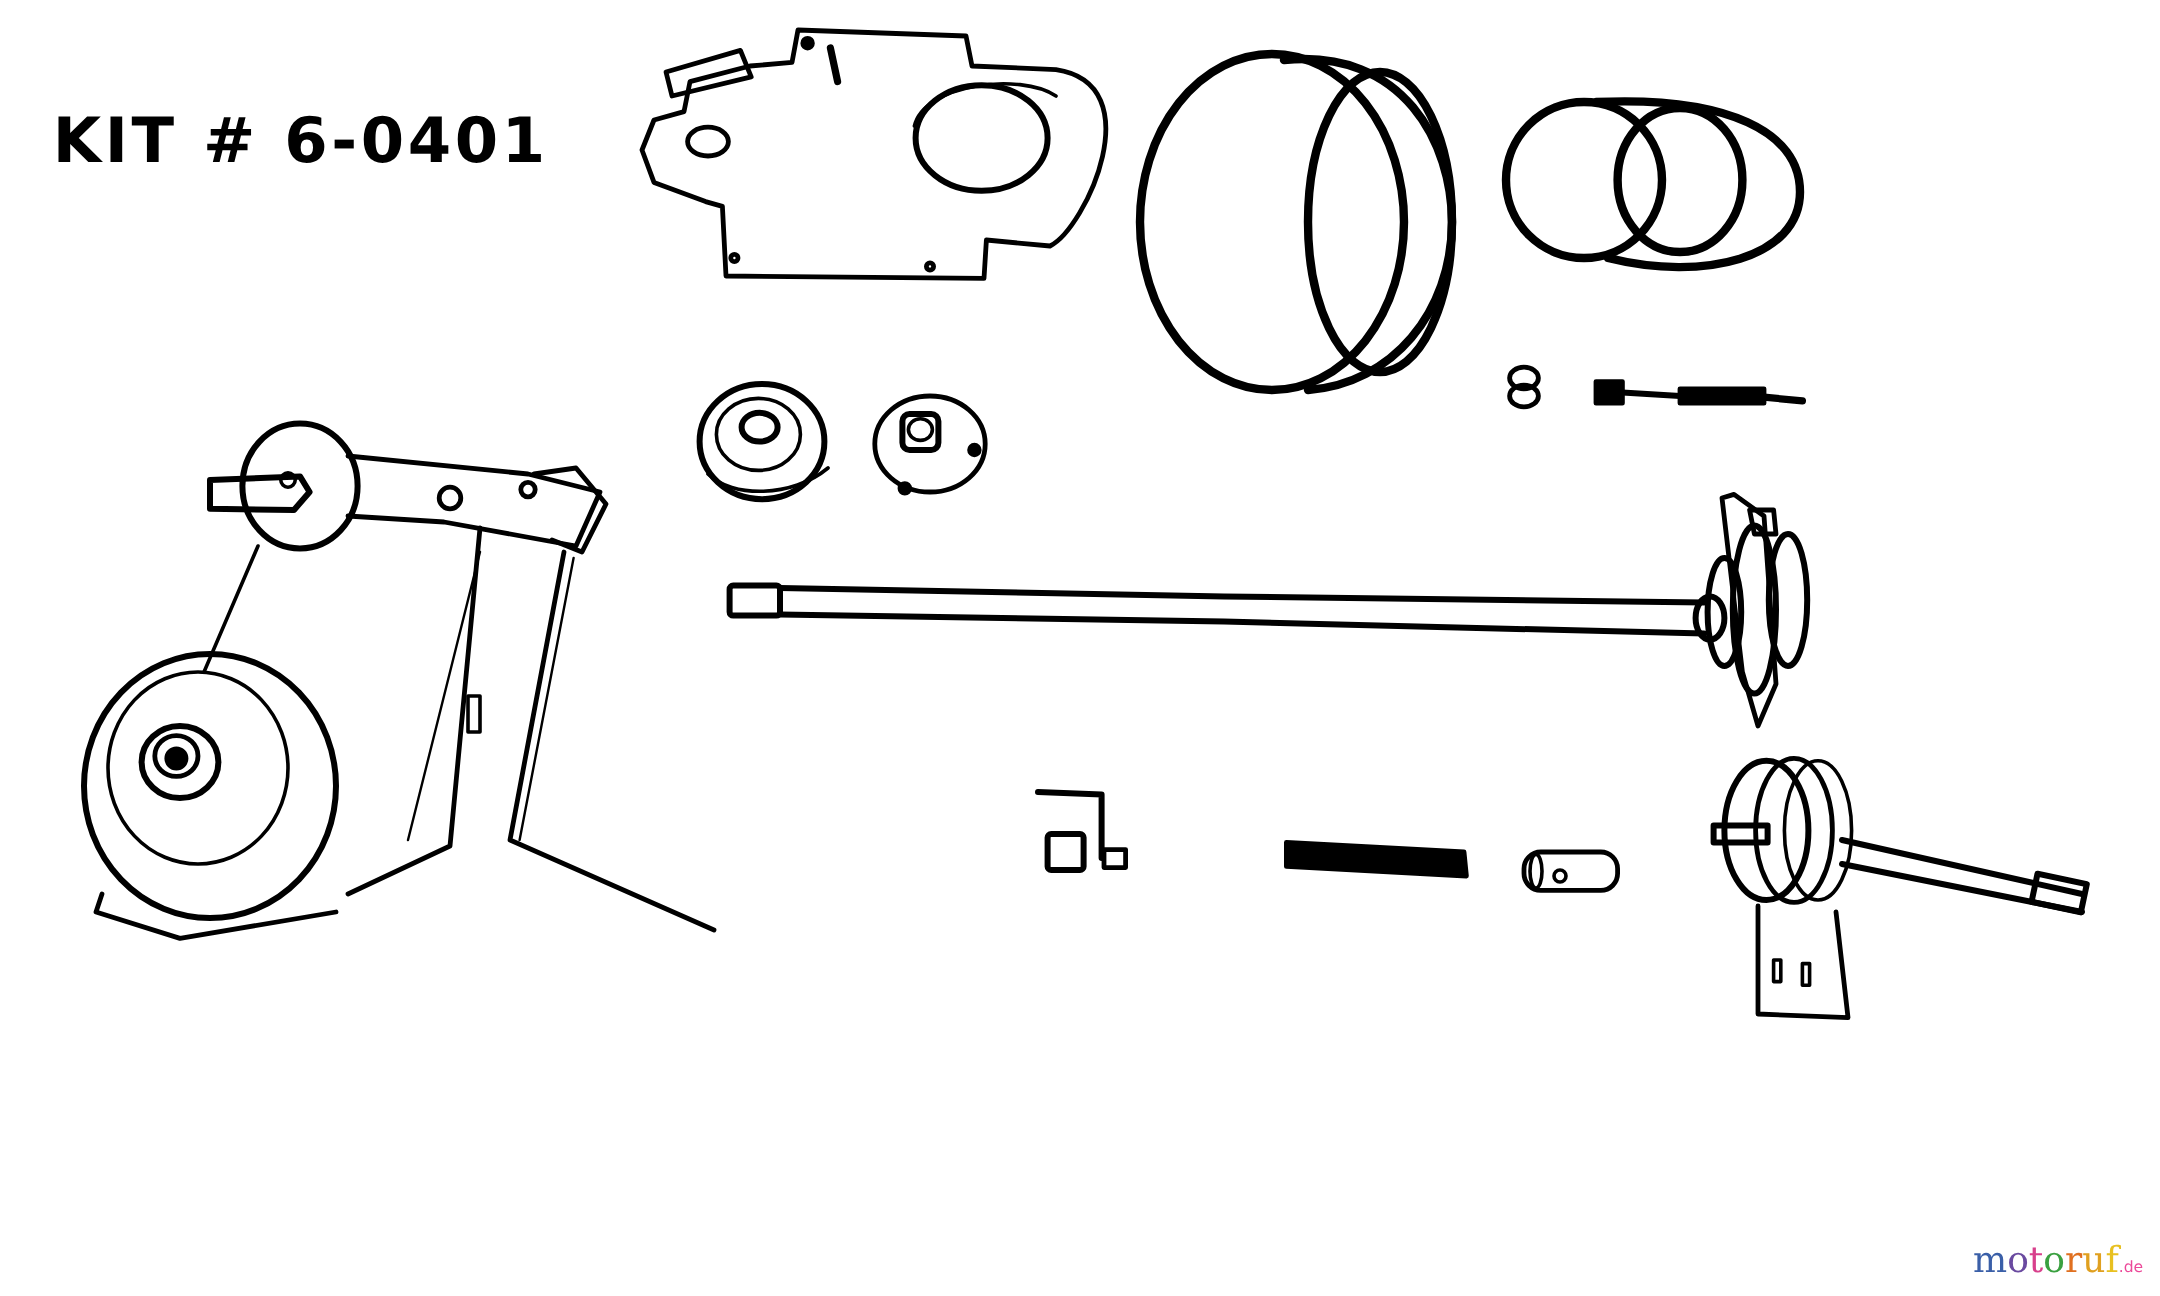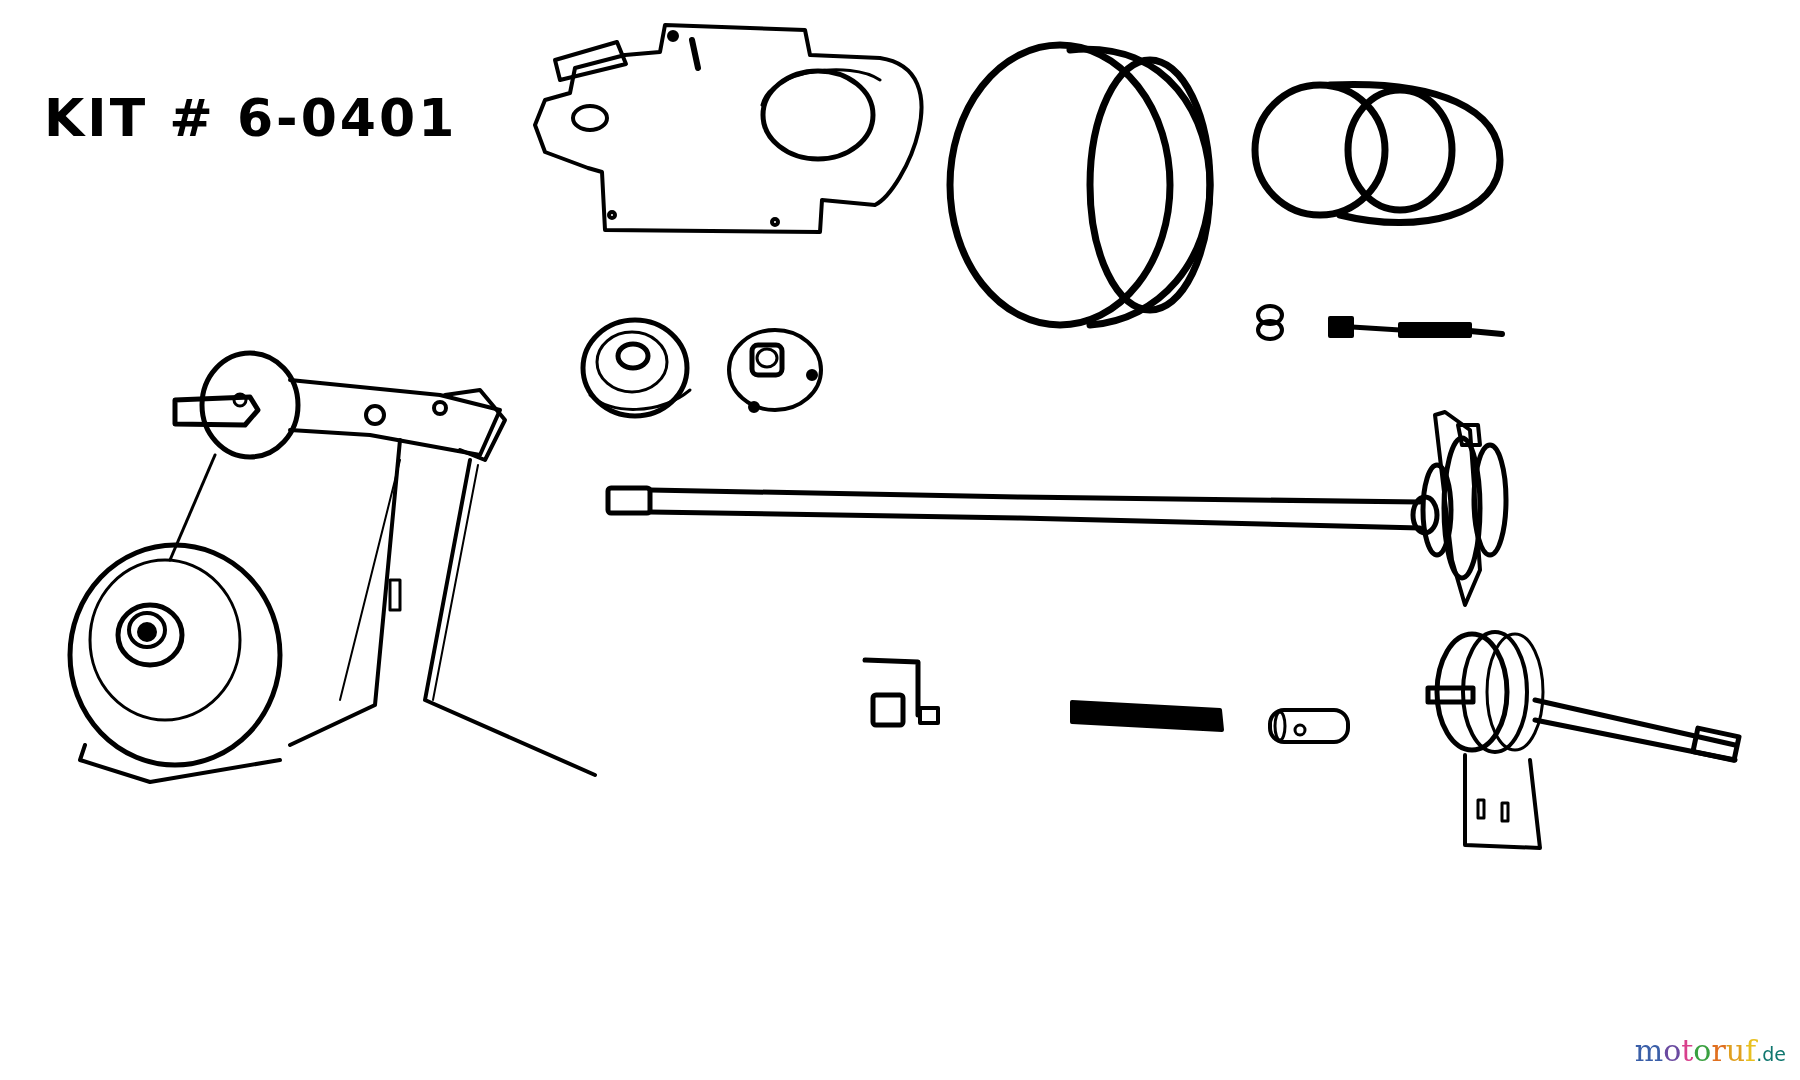--- a/index.html
+++ b/index.html
@@ -1,20 +1,20 @@
 <!DOCTYPE html>
 <html><head>
 <meta charset="utf-8">
 <style>
   html, body { margin:0; padding:0; background:#ffffff; }
   body { width:1800px; height:1080px; position:relative; overflow:hidden; font-family:"Liberation Sans", sans-serif; }
   .title { position:absolute; left:44px; top:88px; font-family:"DejaVu Sans", sans-serif; font-weight:bold; font-size:52px; letter-spacing:3px; color:#000; }
   svg.diagram { position:absolute; left:0; top:0; }
   .watermark { position:absolute; right:14px; bottom:12px; font-family:"DejaVu Serif", serif; font-size:30px; letter-spacing:0px; }
-  .watermark .tld { font-family:"DejaVu Sans", sans-serif; font-size:19px; color:#0f766e; }
+  .watermark .tld { font-family:"DejaVu Sans", sans-serif; font-size:13px; color:#ec4899; }
 </style>
 </head>
 <body>
 
 <div class="title">KIT # 6-0401</div>
 
 <svg class="diagram" width="1800" height="1080" viewBox="0 0 1800 1080" fill="none" stroke="#000" stroke-width="4" stroke-linejoin="round" stroke-linecap="round">
 
   <g>
     <path d="M665 25 L805 30 L810 55 L880 58 C960 70 905 190 875 205 L822 200 L820 232 L605 230 L602 172 L588 168 L545 152 L535 125 L545 100 L570 93 L575 68 L625 55 L660 52 Z"></path>

